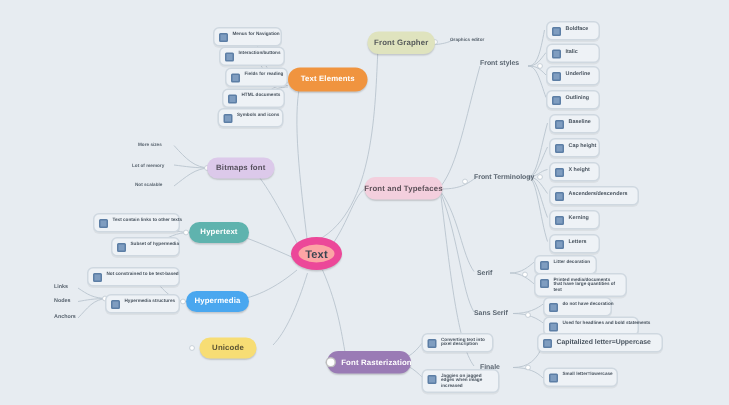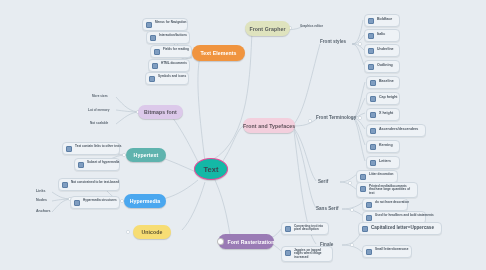--- a/index.html
+++ b/index.html
@@ -66,21 +66,21 @@
 
   
   .c-orange {background:#f0943f;color:#fff;}
   .c-olive  {background:#dfe3be;color:#55595a;}
   .c-pink   {background:#f3cfdd;color:#5c5058;}
   .c-purple {background:#dcc9ea;color:#55505c;}
   .c-teal   {background:#5fb3ae;color:#fff;}
   .c-blue   {background:#4aa7ef;color:#fff;}
   .c-yellow {background:#f7dd74;color:#5c5434;}
   .c-violet {background:#9a7bb5;color:#fff;}
-  .c-center {background:#14b8a6;color:#3a4550;border:1px solid #ec4899;border-radius:50%;}
+  .c-center {background:#fca5a5;color:#3a4550;border:5px solid #ec4899;border-radius:50%;}
 </style>
 </head>
 <body>
 
 <div id="canvas">
 
   <svg class="links" viewBox="0 0 486 270">
     <g fill="none" stroke="#b9c4ce" stroke-width="0.6">
 
       <path d="M205,162 C200,120 195,80 200,56"></path>

